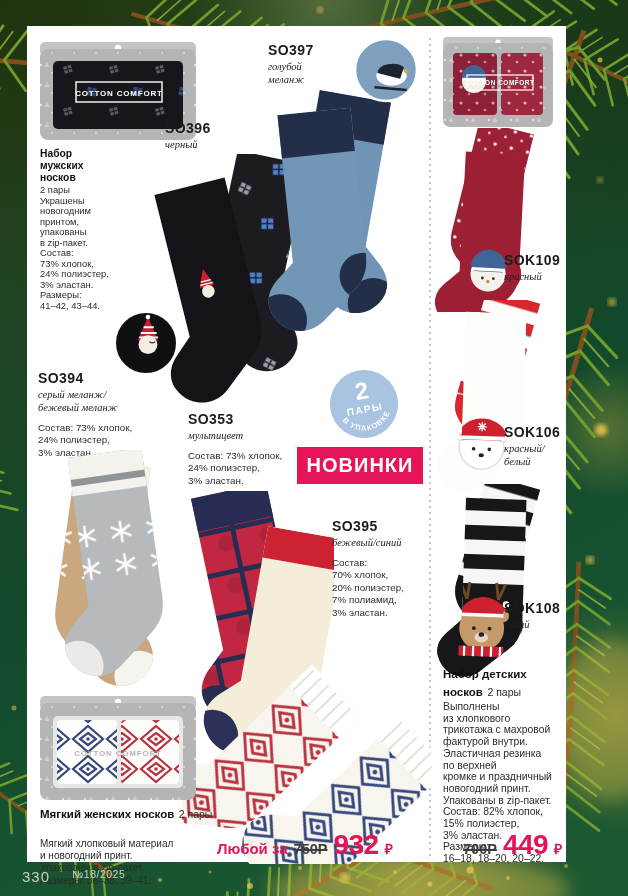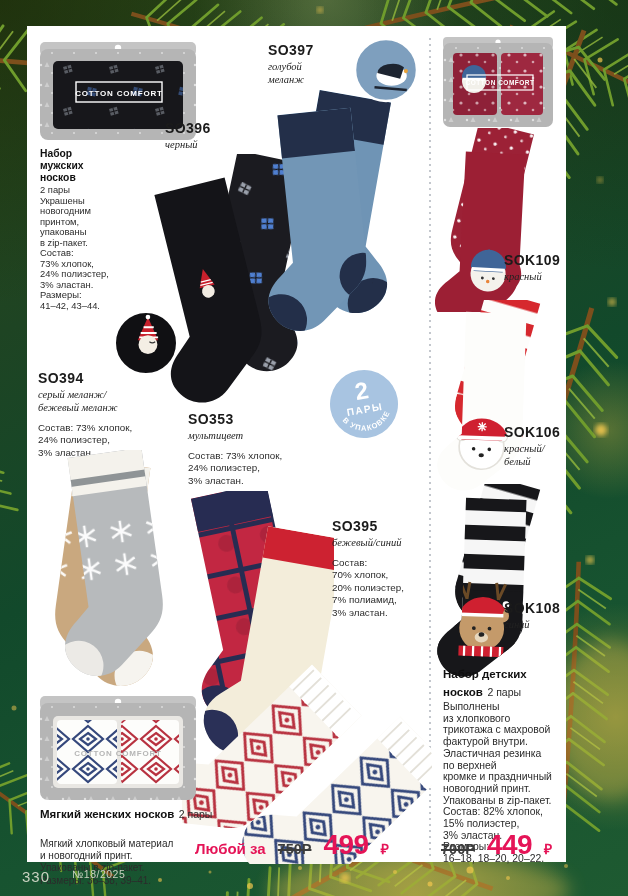--- a/index.html
+++ b/index.html
@@ -28,21 +28,21 @@
   .kids-text{width:124px;}
   .kids-text .kt-title{font-size:11.5px;line-height:13px;font-weight:700;color:#101010;white-space:pre-line;}
   .kids-text .kt-pairs{font-size:10.5px;color:#2b2b2b;}
   .kids-text .kt-body{font-size:10.4px;line-height:11.7px;color:#2b2b2b;white-space:pre-line;margin-top:1px;}
   .women-text{width:340px;}
   .women-text .w-title{font-size:11.5px;font-weight:700;color:#101010;}
   .women-text .w-pairs{font-size:10.5px;color:#2b2b2b;}
   .women-text .w-body{font-size:10px;line-height:12.2px;color:#2b2b2b;white-space:pre-line;margin-top:16px;}
   .novinki{display:flex;align-items:center;justify-content:center;background:#e51457;
            color:#fff;font-weight:700;font-size:20px;letter-spacing:1px;}
-  .price-row{display:flex;align-items:baseline;gap:12px;}
+  .price-row{display:flex;align-items:baseline;gap:6px;margin-left:22px;}
   .offer-prefix{color:#e51457;font-size:15px;font-weight:600;}
   .price-old{color:#3c3c3c;font-size:14.5px;font-weight:700;text-decoration:line-through;
              text-decoration-thickness:1.5px;}
   .price-new{color:#e51457;font-size:28px;font-weight:800;letter-spacing:-.5px;line-height:26px;}
   .price-cur{color:#e51457;font-size:14px;font-weight:700;}
   .footer{position:absolute;left:22px;top:868px;color:#c9d1c0;display:flex;align-items:flex-start;gap:22px;}
   .f-page{font-size:15px;letter-spacing:1px;}
   .f-issue{font-size:10.5px;letter-spacing:.5px;}
   svg{display:block;}
   .b-num{font:800 24px "Liberation Sans",sans-serif;fill:#fff;}
@@ -354,20 +354,21 @@
   <svg class="abs" style="left:301px;top:342px" width="72" height="72" viewBox="0 0 72 72">
     <g transform="rotate(-10 36 36)">
       <circle cx="36" cy="36" r="34" fill="#a8c4e1"></circle>
       <text x="36" y="31" text-anchor="middle" class="b-num">2</text>
       <text x="36" y="45" text-anchor="middle" class="b-l1">ПАРЫ</text>
       <path id="arcB" d="M9,42 A28,28 0 0 0 63,42" fill="none"></path>
       <text class="b-l2"><textPath href="#arcB" startOffset="50%" text-anchor="middle">В УПАКОВКЕ</textPath></text>
     </g>
   </svg>
 
+  <div class="abs novinki" style="left:270px;top:421px;width:126px;height:37px">НОВИНКИ</div>
 
   <div class="abs plabel" style="left:305px;top:492px;width:120px">
     <div class="code">SO395</div>
     <div class="cname">бежевый/синий</div>
     <div class="comp">Состав:
 70% хлопок,
 20% полиэстер,
 7% полиамид,
 3% эластан.</div>
   </div>
@@ -409,21 +410,21 @@
     <span class="w-pairs">2 пары</span>
     <div class="w-body">Мягкий хлопковый материал
 и новогодний принт.
 Упакованы в zip-пакет.
 Размеры: 36–38, 39–41.</div>
   </div>
 
   <div class="abs price-row" style="left:168px;top:806px">
     <span class="offer-prefix">Любой за</span>
     <span class="price-old">750Р</span>
-    <span class="price-new">499</span>
+    <span class="price-new">932</span>
     <span class="price-cur">₽</span>
   </div>
 
   <svg class="abs" style="left:414px;top:9px" width="114" height="94" viewBox="0 0 114 94">
     <rect x="2" y="2" width="110" height="12" rx="4" fill="#c4c4c4"></rect>
     <circle cx="57" cy="7" r="2.6" fill="#fff"></circle>
     <rect x="2" y="8" width="110" height="84" rx="7" fill="#b5b5b5"></rect>
     <rect x="2" y="8" width="110" height="84" rx="7" fill="url(#snowPk)" opacity=".75"></rect>
     <rect x="12" y="18" width="44" height="62" rx="4" fill="#8e2138"></rect>
     <rect x="12" y="18" width="44" height="62" rx="4" fill="url(#dotsW)" opacity=".6"></rect>

